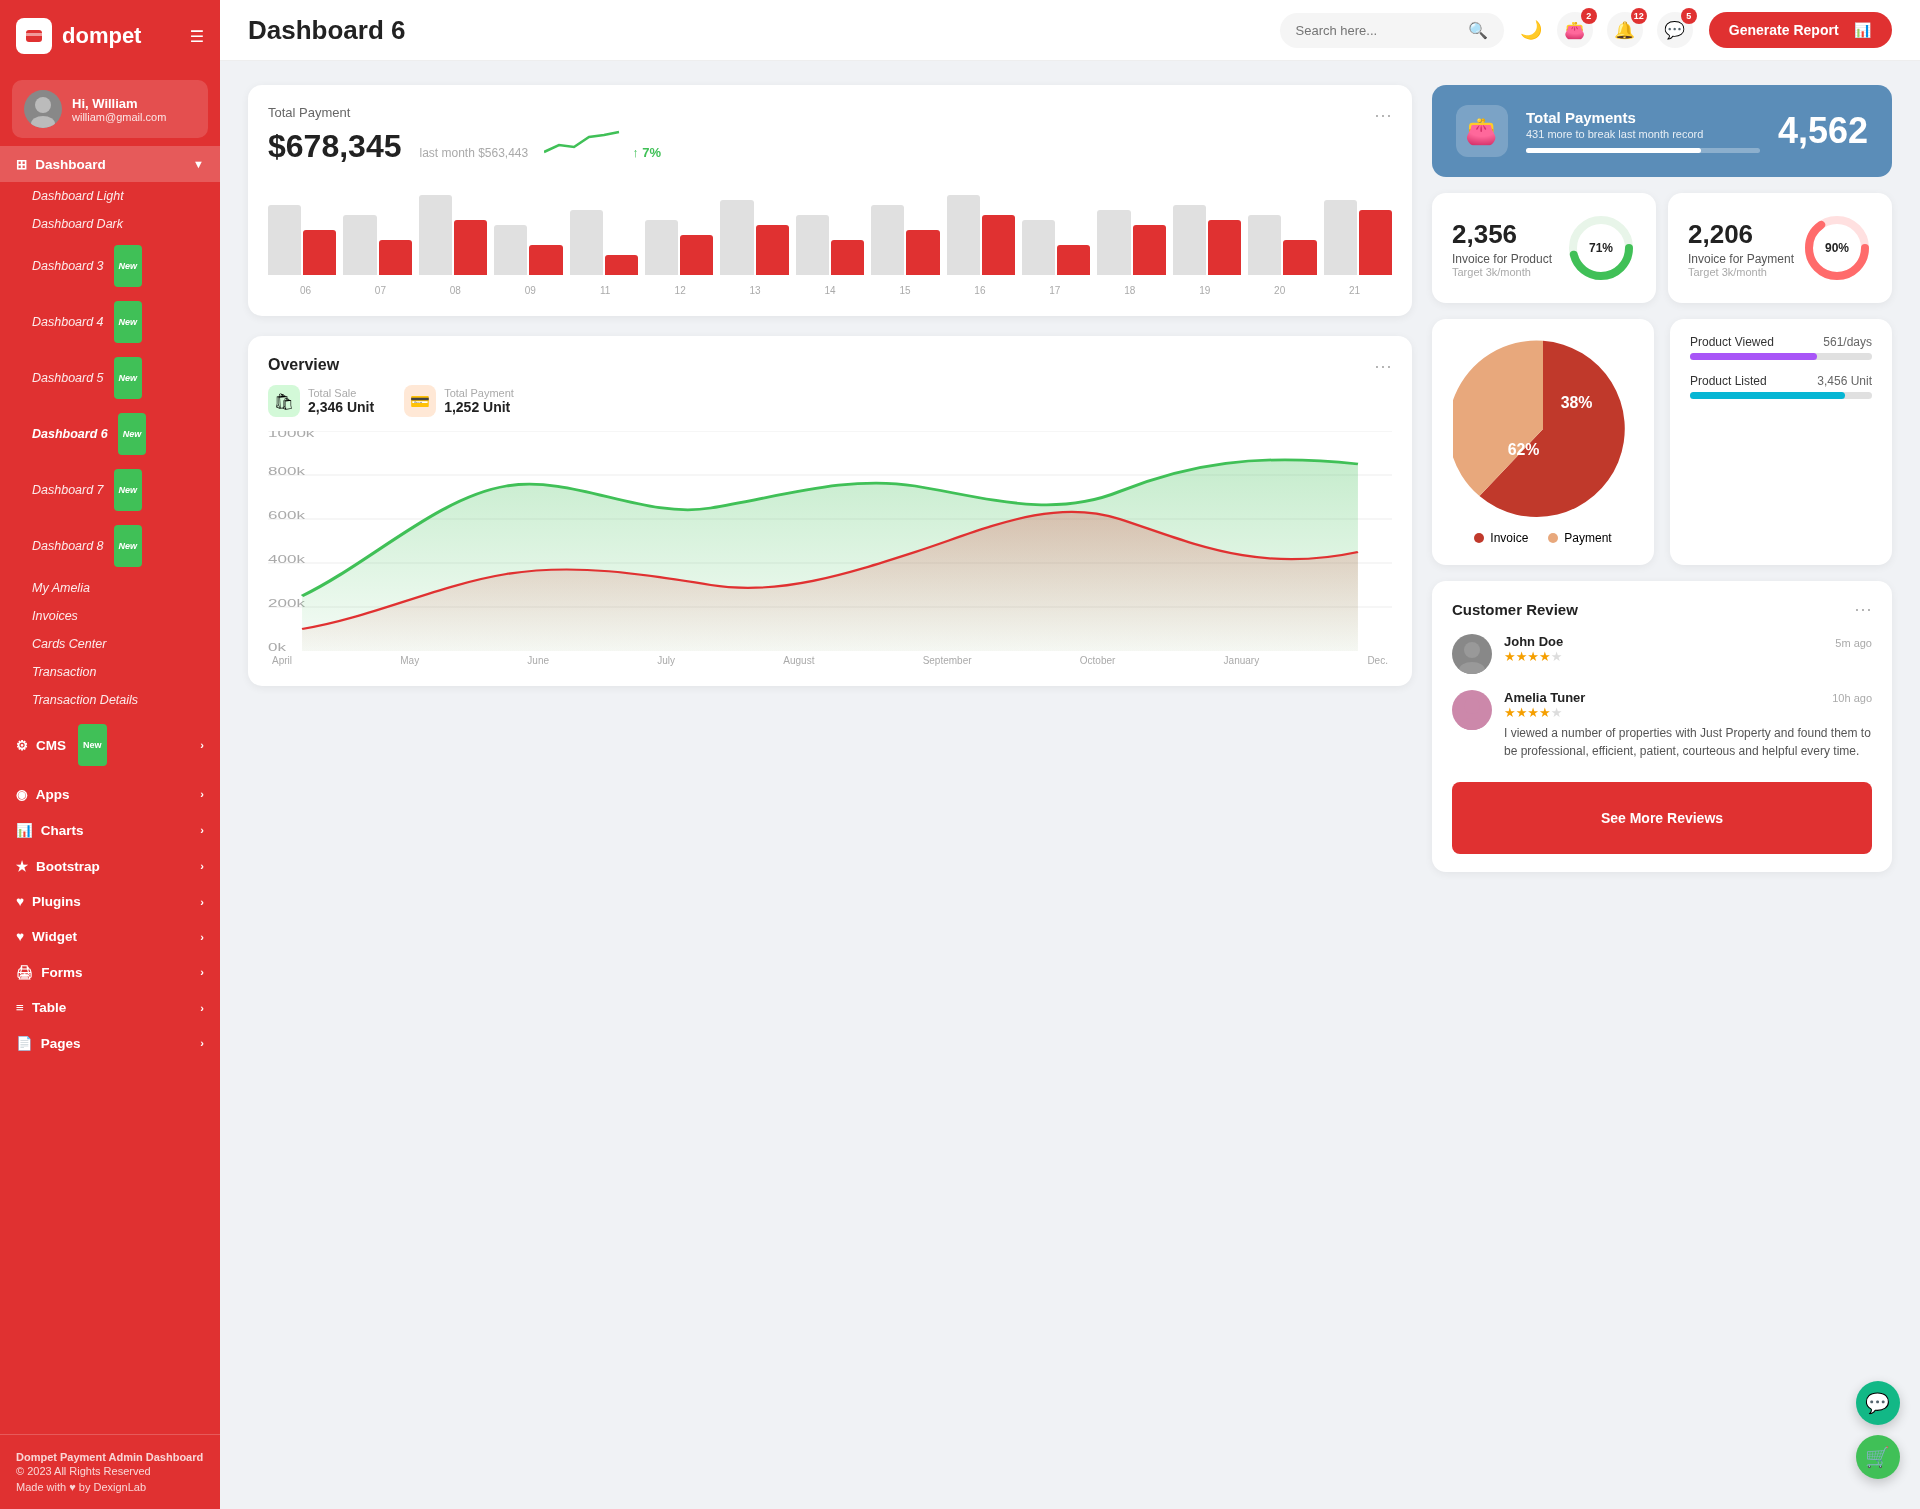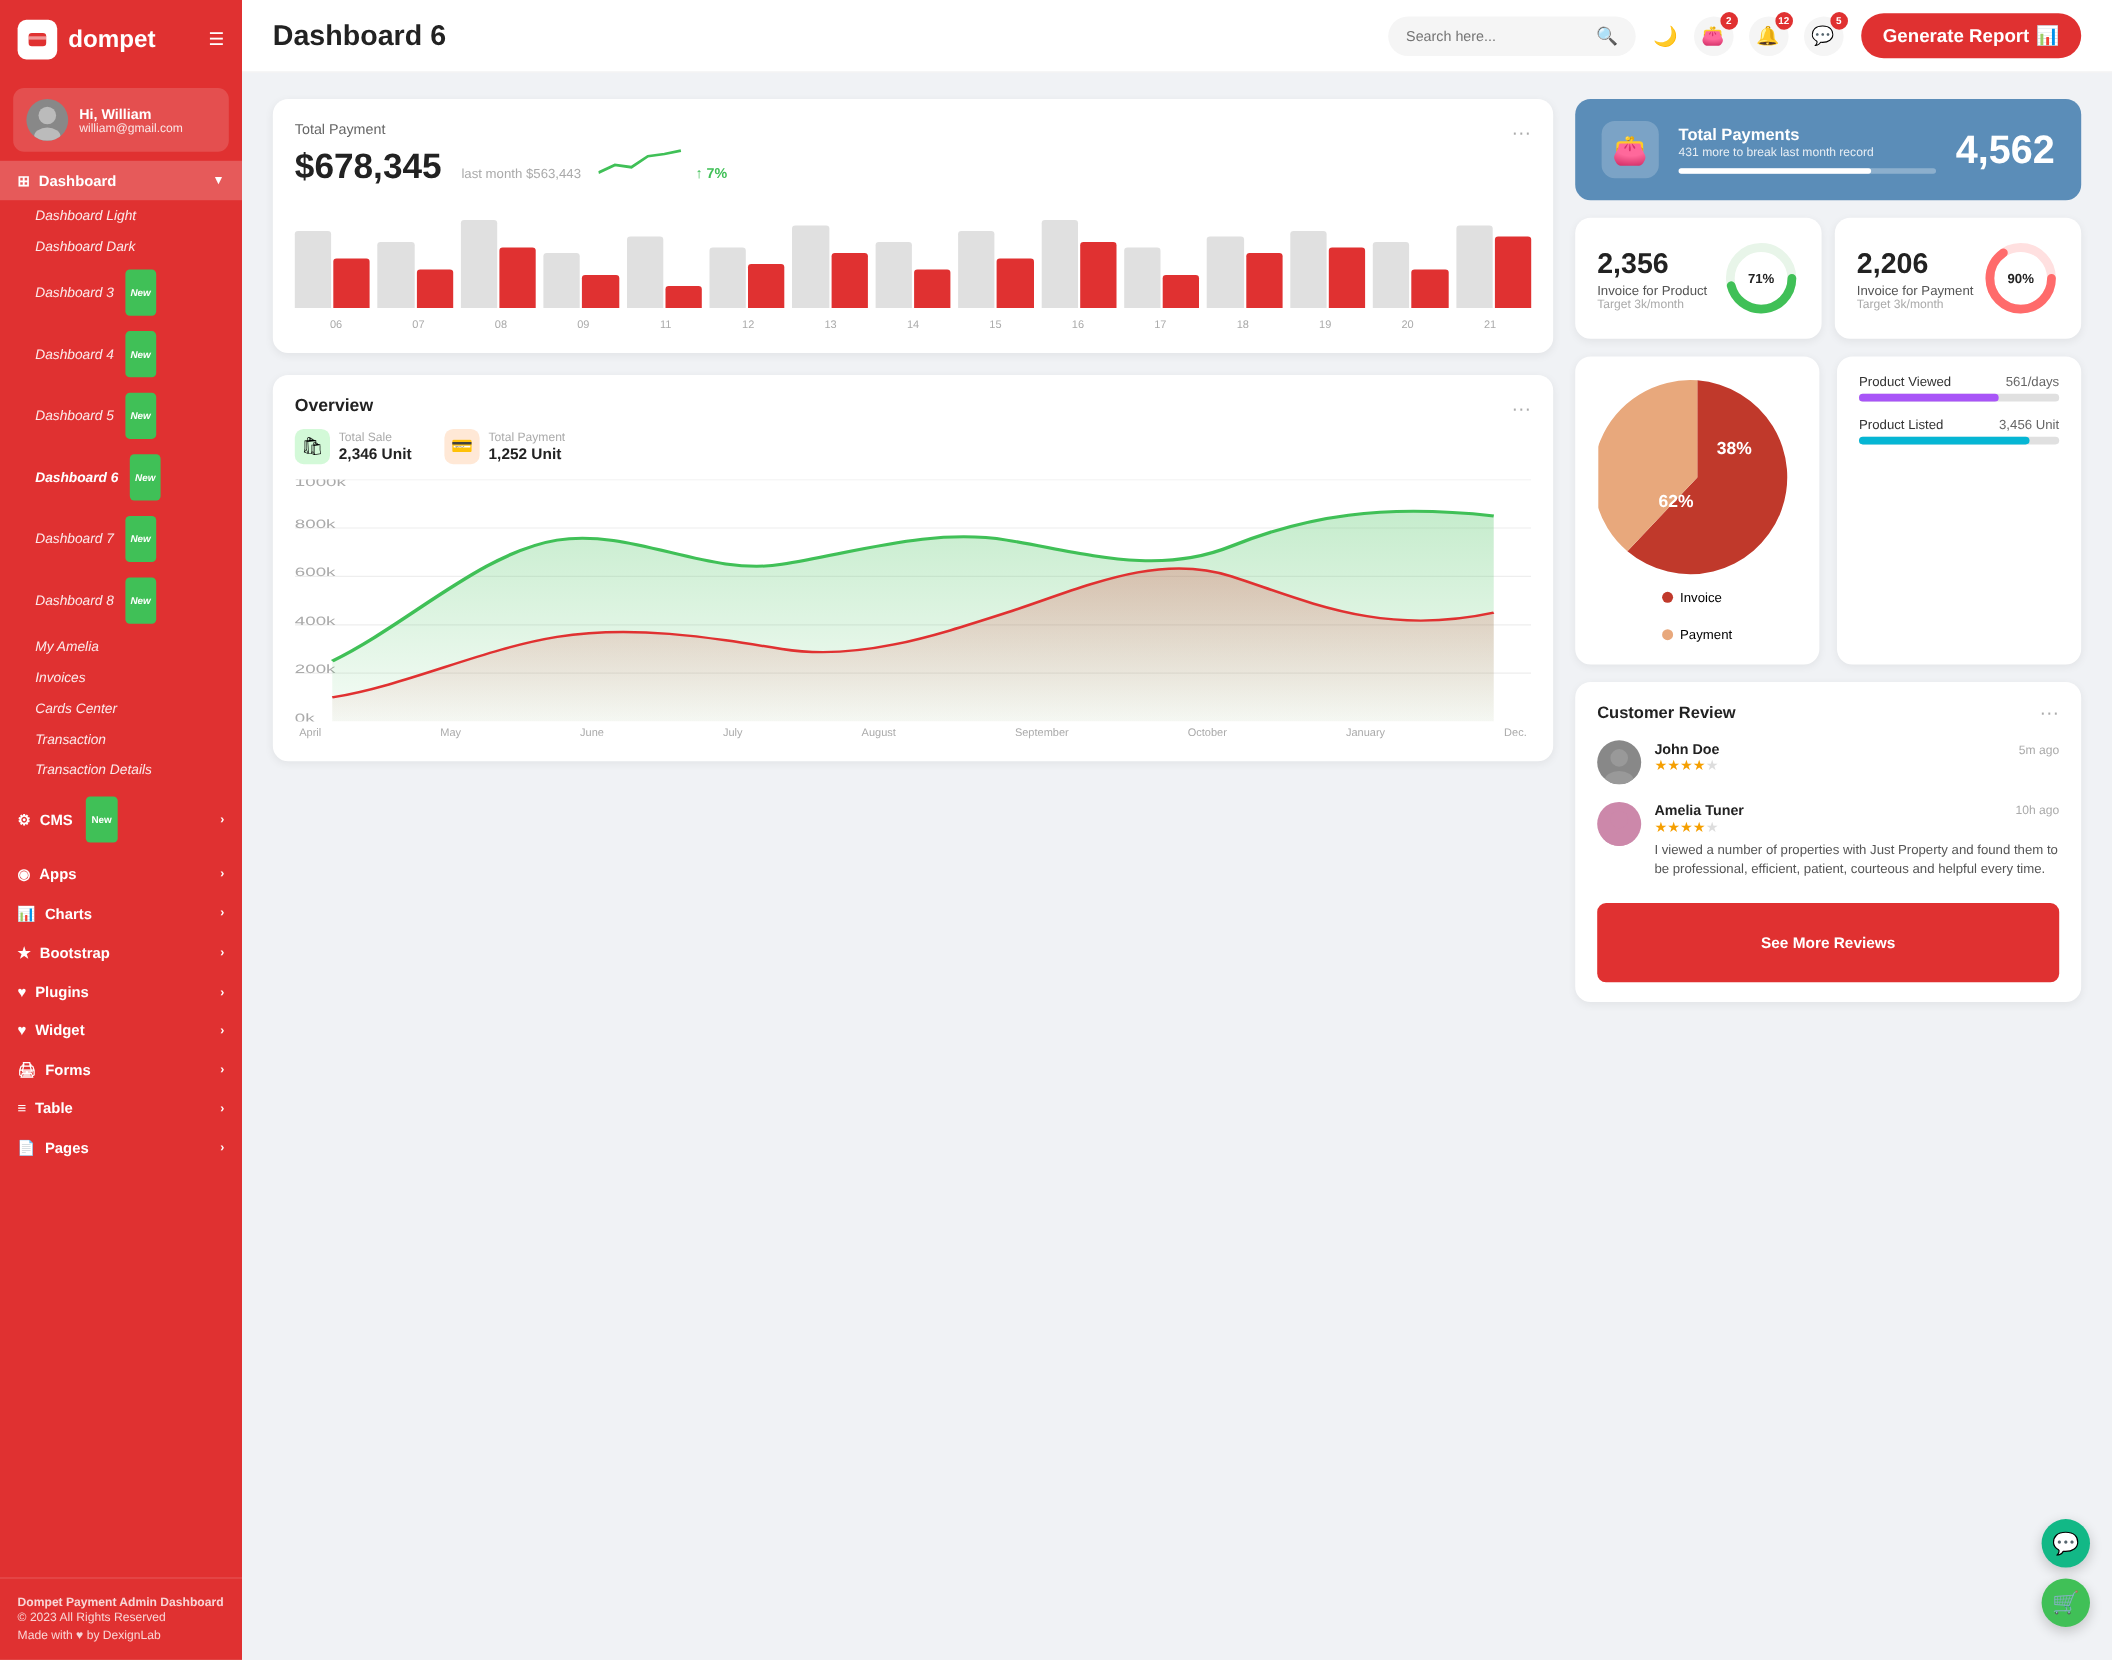--- a/index.html
+++ b/index.html
@@ -123,22 +123,22 @@
       position: absolute; top: -4px; right: -4px;
       background: #e03131; color: white;
       font-size: 9px; font-weight: 700;
       width: 16px; height: 16px;
       border-radius: 50%;
       display: flex; align-items: center; justify-content: center;
     }
     .generate-btn {
       background: #e03131; color: white;
       border: none; border-radius: 25px;
-      padding: 10px 20px; font-size: 17px; font-weight: 600;
-      cursor: pointer; display: flex; align-items: center; gap: 6px;
+      padding: 10px 20px; font-size: 14px; font-weight: 600;
+      cursor: pointer; display: flex; align-items: center; gap: 16px;
     }
 
     
     .content { padding: 24px 28px; flex: 1; overflow-y: auto; }
     .content-grid {
       display: grid;
       grid-template-columns: 1fr 460px;
       gap: 20px;
     }
     .left-col { display: flex; flex-direction: column; gap: 20px; }
@@ -223,21 +223,21 @@
       position: absolute; top: 50%; left: 50%; transform: translate(-50%, -50%);
       font-size: 12px; font-weight: 700; color: #222;
     }
 
     
     .pie-section {
       background: white; border-radius: 14px; padding: 20px;
       box-shadow: 0 2px 8px rgba(0,0,0,0.06);
       display: flex; flex-direction: column; align-items: center;
     }
-    .pie-legend { display: flex; gap: 20px; margin-top: 12px; flex-direction: column; }
+    .pie-legend { display: flex; gap: 20px; margin-top: 12px; }
     .pie-legend-item { display: flex; align-items: center; gap: 6px; font-size: 12px; }
     .pie-dot { width: 10px; height: 10px; border-radius: 50%; }
 
     
     .product-stats { background: white; border-radius: 14px; padding: 16px 20px; box-shadow: 0 2px 8px rgba(0,0,0,0.06); }
     .stat-row { margin-bottom: 14px; }
     .stat-row-header { display: flex; justify-content: space-between; font-size: 12px; margin-bottom: 4px; }
     .stat-label { color: #333; font-weight: 500; }
     .stat-value { color: #666; }
     .stat-bar { height: 7px; border-radius: 4px; width: 100%; }

